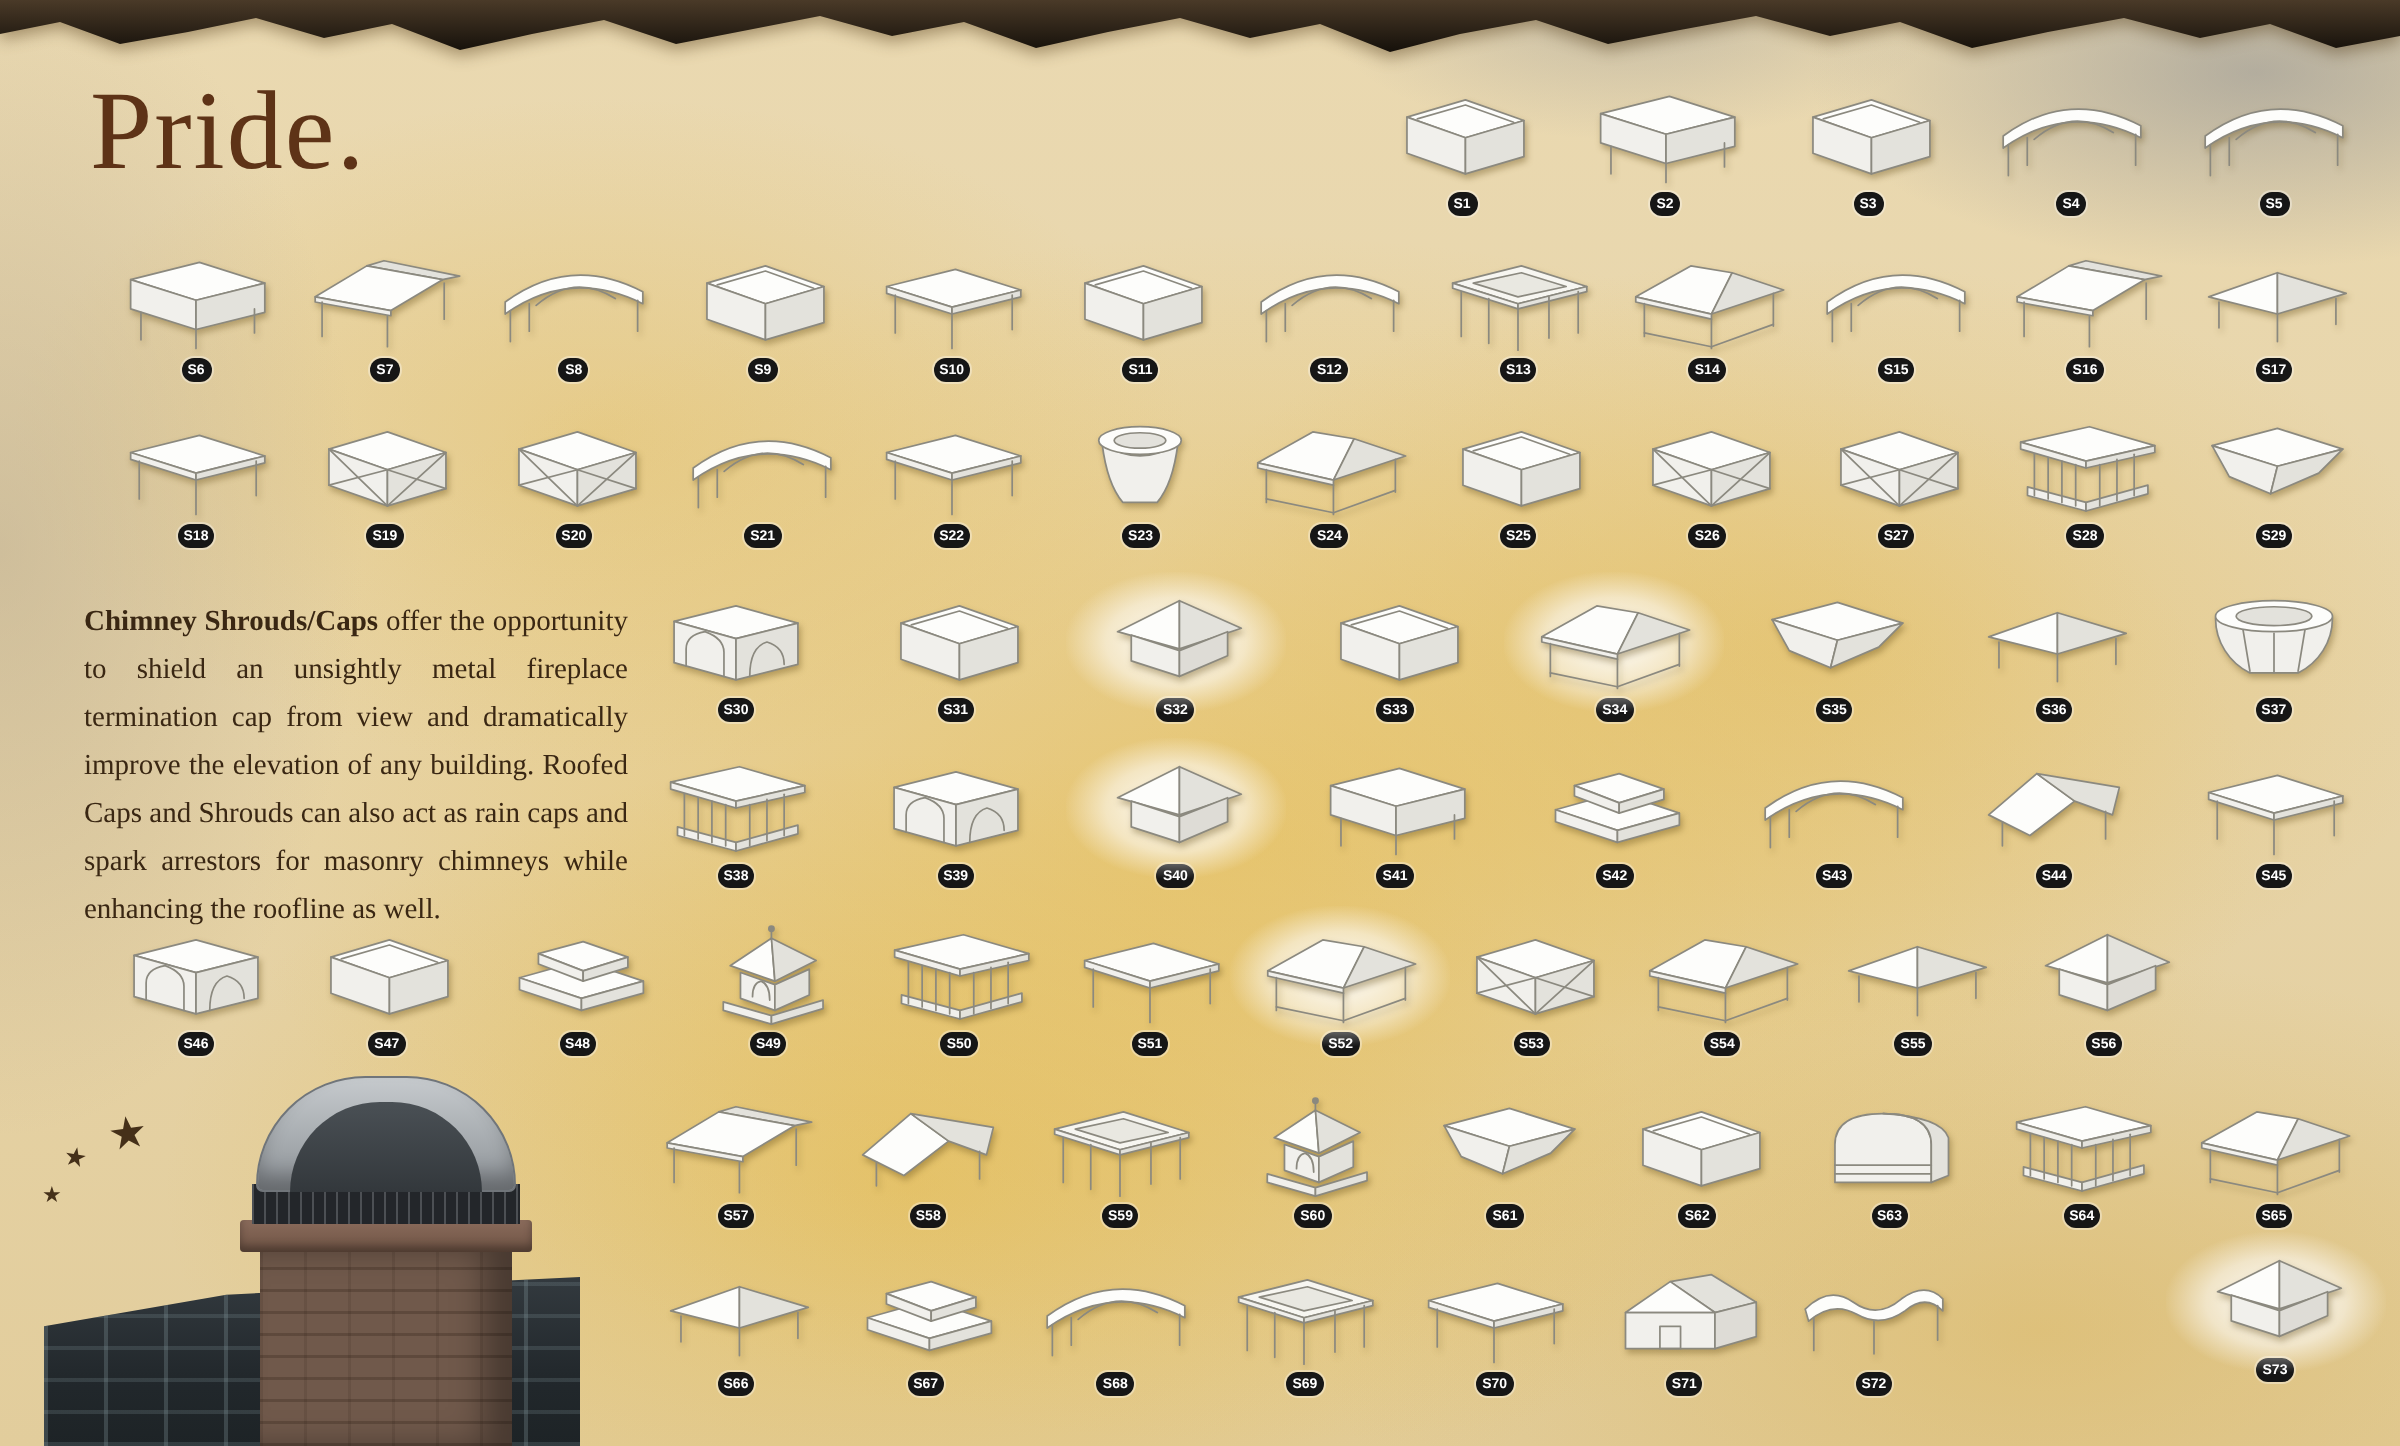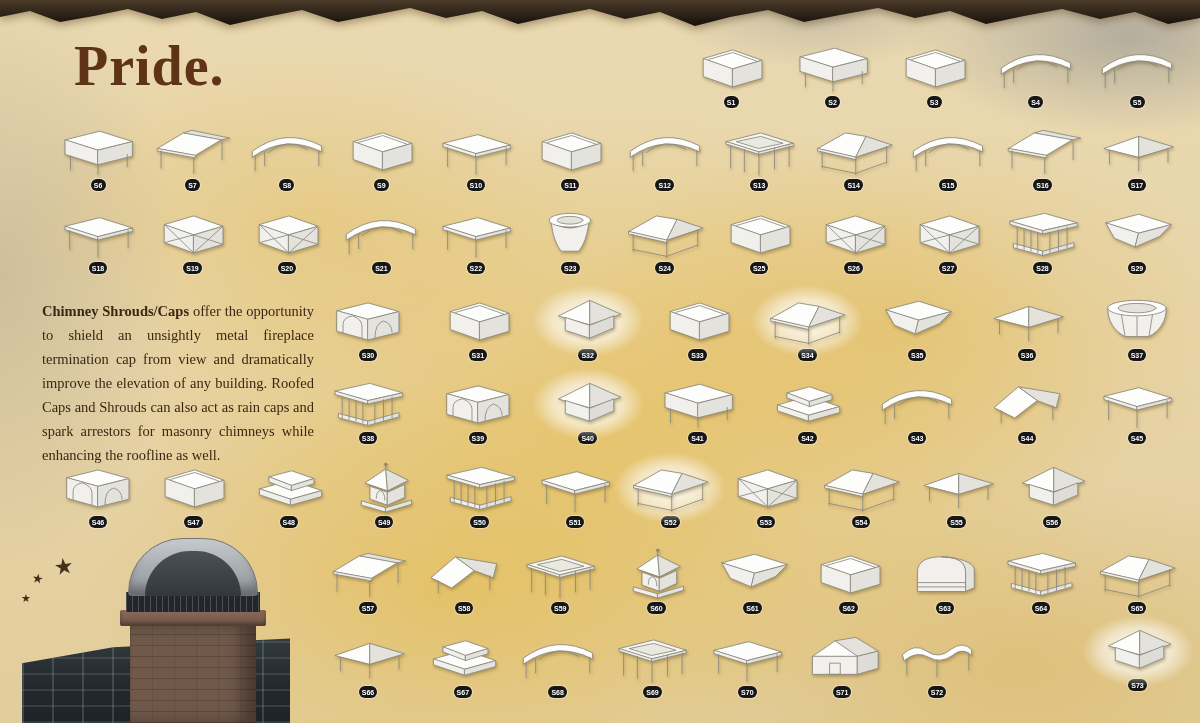--- a/index.html
+++ b/index.html
@@ -15,22 +15,22 @@
       radial-gradient(ellipse 520px 300px at 38% 82%, rgba(228,184,66,.50), rgba(228,184,66,0) 72%),
       radial-gradient(ellipse 480px 280px at 75% 45%, rgba(224,182,78,.42), rgba(224,182,78,0) 70%),
       radial-gradient(ellipse 420px 240px at 25% 30%, rgba(226,186,84,.40), rgba(226,186,84,0) 70%),
       radial-gradient(ellipse 500px 260px at 85% 92%, rgba(214,172,70,.40), rgba(214,172,70,0) 72%),
       linear-gradient(180deg,#ead9b1 0%,#e7d4a8 50%,#e2cd9c 100%);
   }
 
   .torn-edge { position:absolute; left:0; top:0; width:1200px; height:30px;
     filter:drop-shadow(0 3px 4px rgba(80,55,20,.45)); }
 
-  .title { position:absolute; left:45px; top:34px; font-size:56px; font-weight:bold;
-    color:var(--title-brown,#5e3317); letter-spacing:1px;margin-left:29px; }
+  .title { position:absolute; left:45px; top:34px; font-size:56px; font-weight:normal;
+    color:var(--title-brown,#5e3317); letter-spacing:1px; }
 
   .intro { position:absolute; left:208px; top:60px; width:452px; font-size:15.5px;
     line-height:1.5; color:var(--text-brown,#44290f); }
 
   .body-copy { position:absolute; left:42px; top:300px; width:272px; font-size:14.5px;
     line-height:1.65; text-align:justify; color:var(--text-brown,#342210); }
   .body-copy strong { font-weight:bold; }
 
   .row { position:absolute; display:flex; justify-content:space-between; }
   #row-0 { left:688px; top:42px;  width:492px; }

